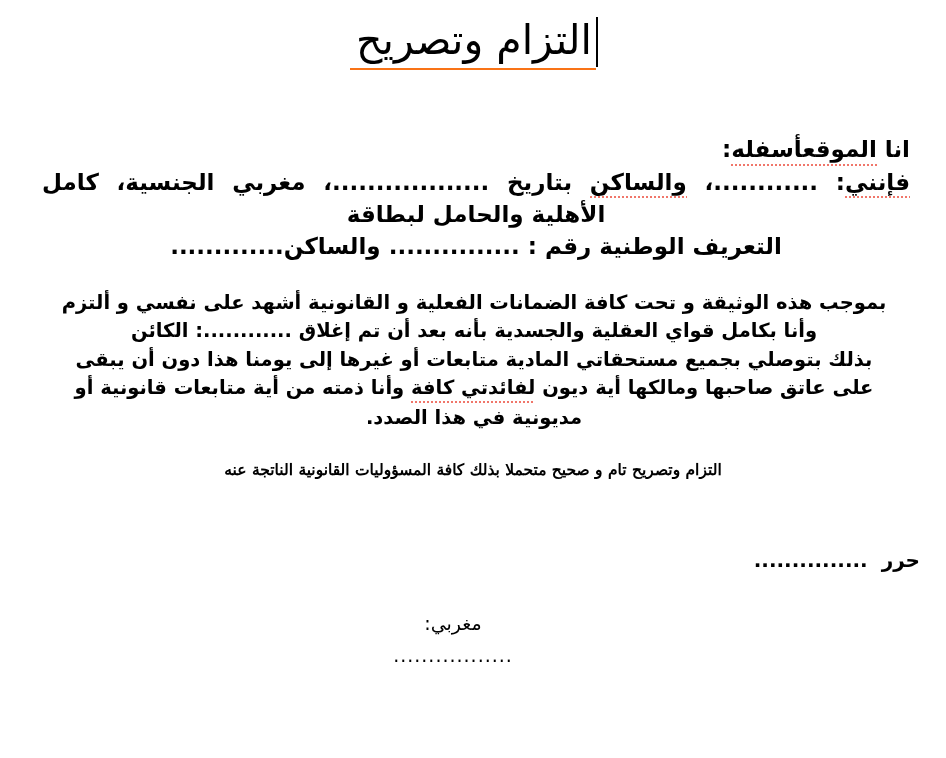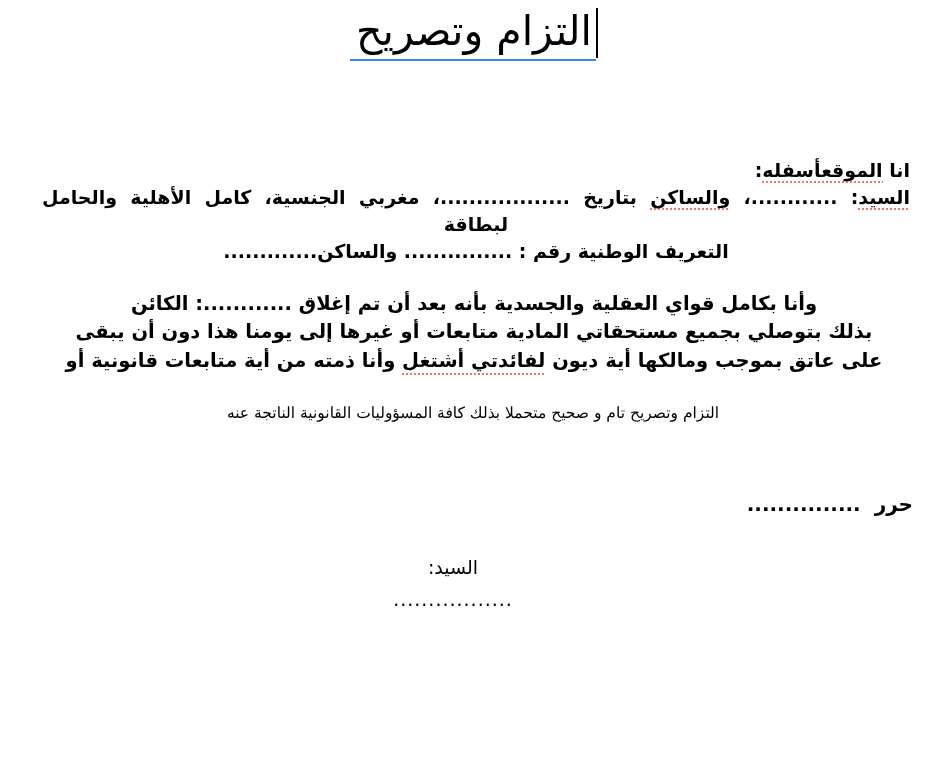--- a/index.html
+++ b/index.html
@@ -32,47 +32,47 @@
     height: 72px;
   }
   .doc-title {
     display: inline-block;
     position: relative;
     font-family: "DejaVu Sans", "Liberation Sans", sans-serif;
     font-size: 41px;
     font-weight: 400;
     line-height: 1.25;
     letter-spacing: 0px;
-    border-bottom: 2px solid #3b82f6;
+    border-bottom: 2px solid #f97316;
     padding: 0 4px 2px 6px;
     direction: rtl;
     unicode-bidi: isolate;
+    margin-top: 9px;
   }
   .caret {
     position: absolute;
     top: 2px;
     right: -2px;
     width: 2px;
     height: 50px;
     background: #000;
   }
 
   
   .gap-1 { height: 56px; }
 
   
   .intro {
     direction: rtl;
     text-align: justify;
     text-align-last: right;
-    font-size: 19px;
+    font-size: 23px;
     font-weight: bold;
     line-height: 1.38;
     padding: 0 10px 0 16px;
-    margin-top: 23px;
   }
   .intro .line-a {
     text-align: left;
     direction: rtl;
     padding-left: 4px;
   }
   .intro .para {
     text-align: justify;
     text-align-last: center;
   }
@@ -94,36 +94,36 @@
     white-space: nowrap;
   }
   .body-para .l.ctr { text-align: center; }
 
   
   .naskh-line {
     direction: rtl;
     text-align: center;
     font-family: "DejaVu Serif", "Liberation Serif", serif;
     font-size: 15.5px;
-    font-weight: 400;
+    font-weight: 700;
     line-height: 1.5;
     margin-top: 26px;
   }
 
   
   .gap-3 { height: 66px; }
 
   .harrar {
     direction: rtl;
     font-size: 20px;
     font-weight: bold;
     text-align: right;
     padding-left: 0;
     padding-right: 0;
-    margin-right: 7px;
+    margin-right: 0;
     width: 100%;
   }
   .harrar-wrap {
     text-align: right;
     padding-left: 22px;
   }
 
   .sign-block {
     direction: rtl;
     text-align: center;
@@ -161,45 +161,47 @@
 
   <div class="gap-1"></div>
 
   <div class="intro">
 
     <div class="line-a">
       <span>انا </span><span class="sq">الموقعأسفله</span><span>:</span>
     </div>
 
     <div class="para">
-      <span class="sq">السيد</span><span>: ............، </span><span class="sq">والساكن</span><span> بتاريخ ..................، مغربي الجنسية، كامل الأهلية والحامل لبطاقة</span>
+      <span class="sq">فإنني</span><span>: ............، </span><span class="sq">والساكن</span><span> بتاريخ ..................، مغربي الجنسية، كامل الأهلية والحامل لبطاقة</span>
     </div>
 
     <div class="para" style="text-align-last:center;">
       <span>التعريف الوطنية رقم : ............... والساكن.............</span>
     </div>
   </div>
 
   <div class="gap-2"></div>
 
   <div class="body-para">
+    <span class="l ctr">بموجب هذه الوثيقة و تحت كافة الضمانات الفعلية و القانونية أشهد على نفسي و ألتزم</span>
     <span class="l ctr">وأنا بكامل قواي العقلية والجسدية بأنه بعد أن تم إغلاق ............: الكائن</span>
     <span class="l ctr">بذلك بتوصلي بجميع مستحقاتي المادية  متابعات أو غيرها  إلى يومنا هذا  دون أن يبقى</span>
-    <span class="l ctr"><span>على عاتق بموجب ومالكها أية ديون </span><span class="sq">لفائدتي أشتغل</span><span> وأنا ذمته من أية متابعات قانونية أو</span></span>
+    <span class="l ctr"><span>على عاتق صاحبها ومالكها أية ديون </span><span class="sq">لفائدتي كافة</span><span> وأنا ذمته من أية متابعات قانونية أو</span></span>
+    <span class="l ctr">مديونية في هذا الصدد.</span>
   </div>
 
   <div class="naskh-line">التزام وتصريح تام و صحيح متحملا بذلك كافة المسؤوليات القانونية الناتجة عنه</div>
 
   <div class="gap-3"></div>
 
   <div class="harrar-wrap">
     <span class="harrar" style="display:inline-block; width:auto;">
       <span>حرر</span>&nbsp;
       <span>...............</span>
     </span>
   </div>
 
   <div class="sign-block">
-    <div class="sign-label">السيد:</div>
+    <div class="sign-label">مغربي:</div>
     <div class="sign-dots">.................</div>
   </div>
 
 </div>
 
 </body></html>

